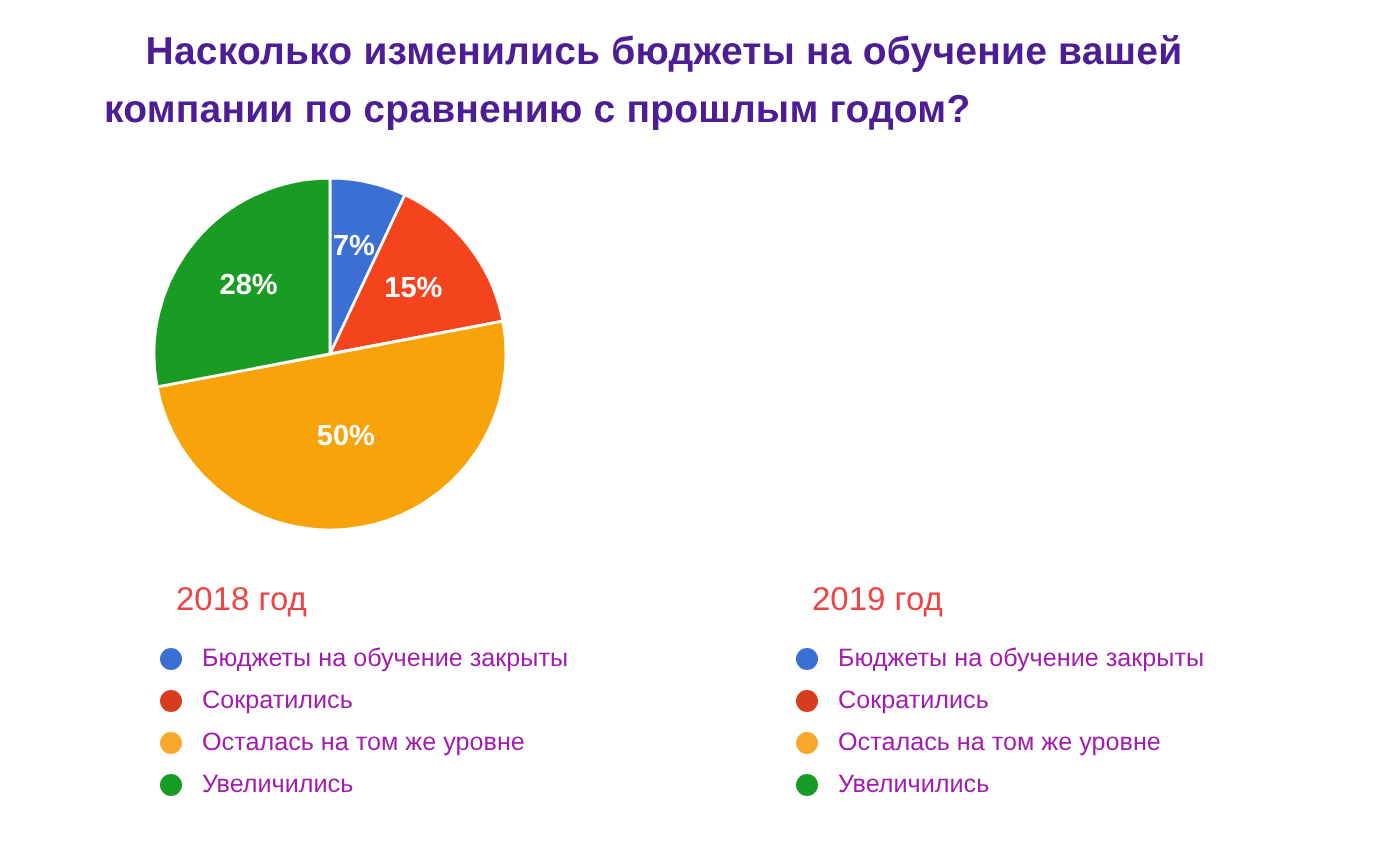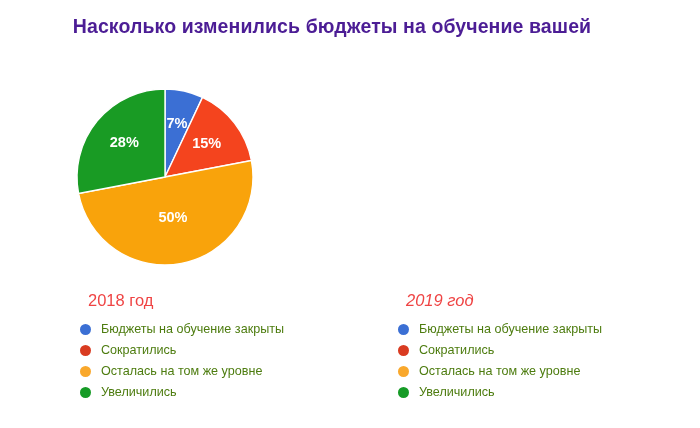--- a/index.html
+++ b/index.html
@@ -74,21 +74,21 @@
   
   .year-caption {
     font-size: 16.5px;
     font-weight: 400;
     color: #ef4444;
     line-height: 20px;
     margin: 0 0 10px 0;
     white-space: nowrap;
   }
   .year-left  { padding-left: 52px; }
-  .year-right { padding-left: 32px; font-style: italic; }
+  .year-right { padding-left: 32px; }
 
   
   .legend {
     list-style: none;
     margin: 0;
     padding: 0;
   }
   .legend-left  { padding-left: 44px; }
   .legend-right { padding-left: 24px; }
   .legend-item {
@@ -100,39 +100,40 @@
   .legend-dot {
     width: 11px;
     height: 11px;
     border-radius: 50%;
     flex: 0 0 auto;
     margin-right: 10px;
   }
   .legend-text {
     font-size: 12.6px;
     font-weight: 400;
-    color: #4d7c0f;
+    color: #a21caf;
     line-height: 15px;
     white-space: nowrap;
   }
 
   .caption-block {
     position: absolute;
     top: 290px;
   }
   .caption-left  { left: 36px;  width: 320px; }
   .caption-right { left: 374px; width: 320px; }
 </style>
 </head>
 <body>
 
 <div id="infographic">
 
   <div class="title-block">
     <div class="title-line line1">Насколько изменились бюджеты на обучение вашей</div>
+    <div class="title-line line2">компании по сравнению с прошлым годом?</div>
   </div>
 
   <div class="panel panel-left">
     <div class="pie-wrap">
       <svg class="pie-svg" id="pie-0" width="300" height="210" viewBox="0 0 300 210" aria-hidden="true">
           <path d="M 129 99 L 129 11 A 88 88 0 0 1 166.4685776577264 19.37521938299028 Z" fill="#3b6fd4" stroke="#ffffff" stroke-width="1.4"></path>
           <text x="140.9" y="45.8" class="slice-label">7%</text>
           <path d="M 129 99 L 166.4685776577264 19.37521938299028 A 88 88 0 0 1 215.44127806412462 82.51044431645624 Z" fill="#f4441e" stroke="#ffffff" stroke-width="1.4"></path>
           <text x="170.7" y="66.6" class="slice-label">15%</text>
           <path d="M 129 99 L 215.44127806412462 82.51044431645624 A 88 88 0 0 1 42.5587219358754 115.48955568354376 Z" fill="#f9a30b" stroke="#ffffff" stroke-width="1.4"></path>

